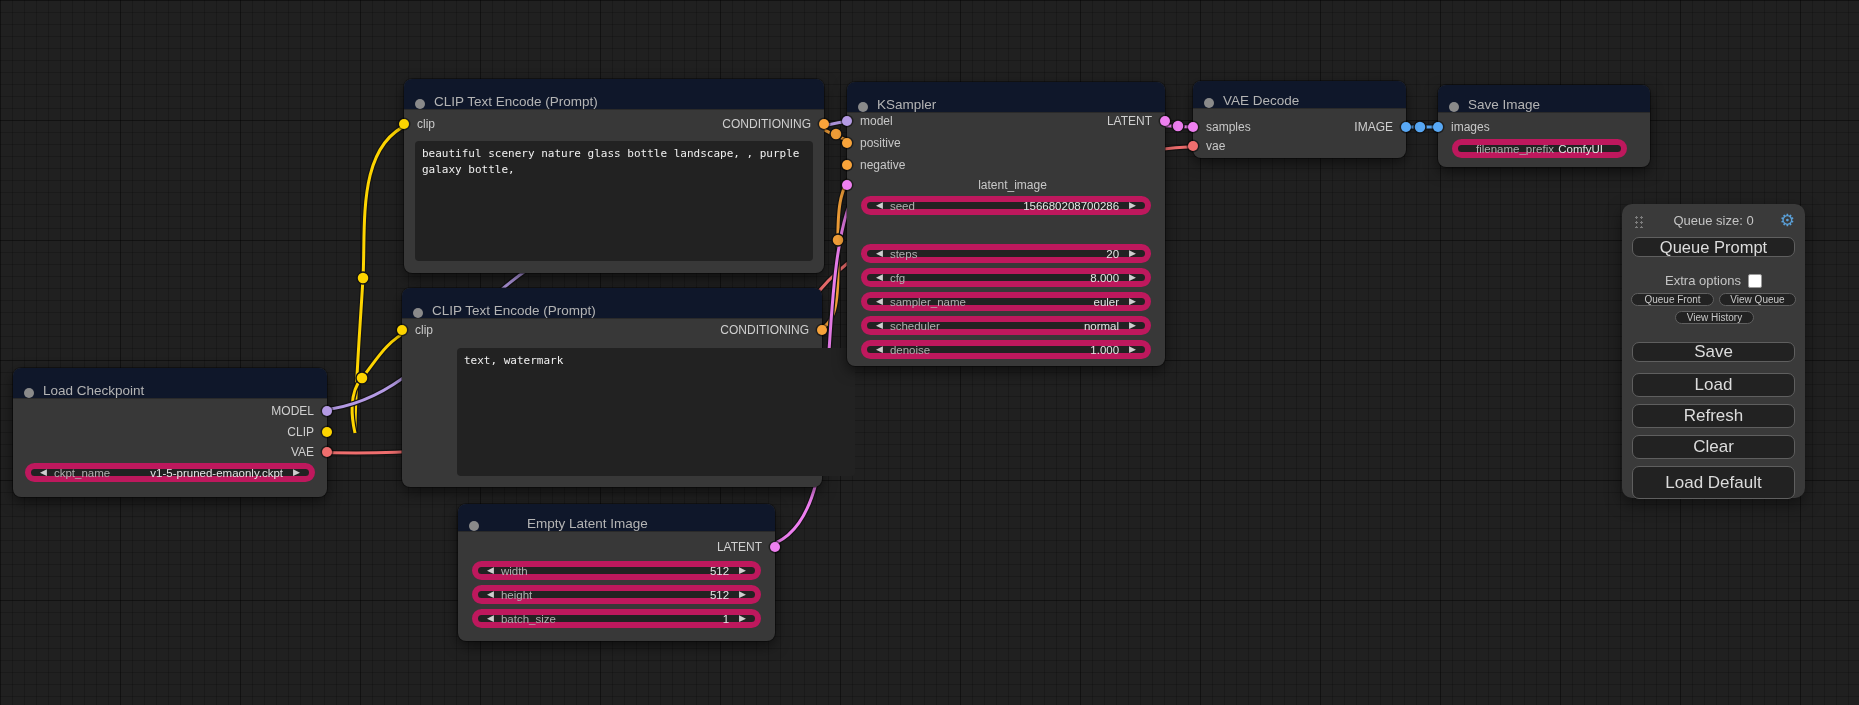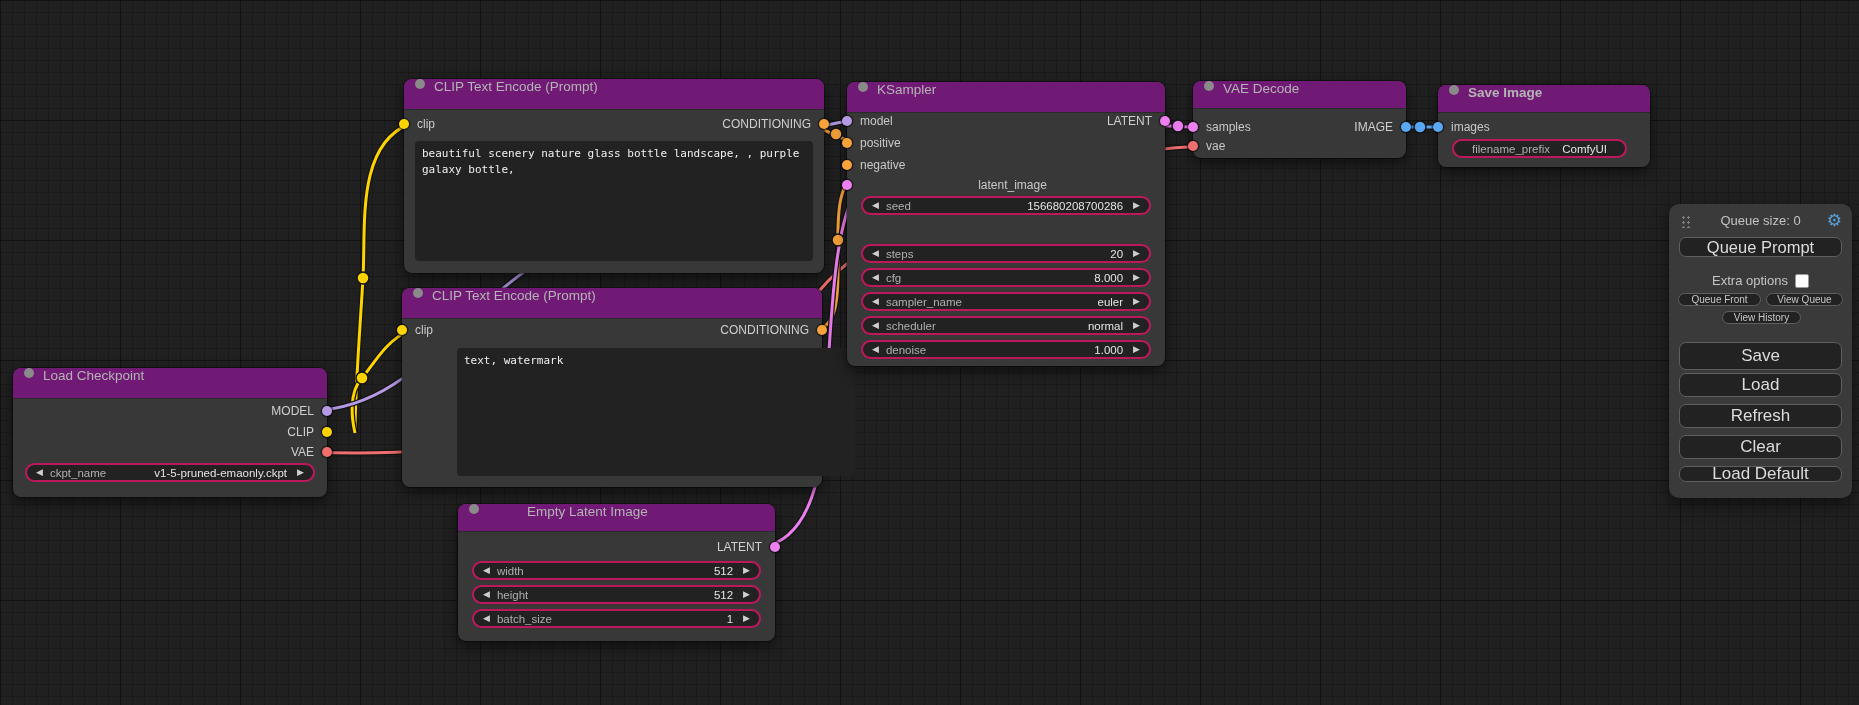--- a/index.html
+++ b/index.html
@@ -14,52 +14,52 @@
       linear-gradient(90deg, rgba(0,0,0,0.18) 1px, transparent 1px);
     background-size:120px 120px,120px 120px,12px 12px,12px 12px;
   }
   #links{position:absolute;left:0;top:0;z-index:1;pointer-events:none;}
   .node{
     position:absolute;z-index:2;background:#383838;border-radius:8px;
     box-shadow:0 5px 14px rgba(0,0,0,.55), 0 0 0 1px rgba(0,0,0,.35);
     color:#c8c8c8;
   }
   .node-title{
-    height:30px;background:#701a75;border-radius:8px 8px 0 0;
-    display:flex;align-items:flex-start;gap:9px;padding:0 11px;
+    height:30px;background:#0f172a;border-radius:8px 8px 0 0;
+    display:flex;align-items:flex-end;gap:9px;padding:0 11px;
     color:#b4b4b4;font-size:13.5px;border-bottom:1px solid #2a2a2a;
   }
   .title-dot{width:10px;height:10px;border-radius:50%;background:#8a8a8a;flex:0 0 auto;}
   .port-row{position:absolute;height:20px;display:flex;align-items:center;font-size:12px;}
   .port-dot{
     width:10px;height:10px;border-radius:50%;flex:0 0 auto;
     box-shadow:0 0 0 1.5px rgba(0,0,0,.45);
   }
   .in-dot{position:absolute;left:-5px;top:5px;}
   .out-dot{position:absolute;right:-5px;top:5px;}
   .in-label{margin-left:13px;color:#c8c8c8;}
   .out-label{margin-right:13px;margin-left:auto;color:#cfcfcf;}
   .widget{
-    position:absolute;height:19px;background:#222;border:2px solid #be185d;
+    position:absolute;height:19px;background:#222;border:6px solid #be185d;
     border-radius:11px;display:flex;align-items:center;
     padding:0 9px;font-size:11.5px;color:#b0b0b0;box-sizing:border-box;
   }
   .widget .arr{font-size:9px;color:#cfcfcf;line-height:1;cursor:pointer;}
   .widget .wlabel{margin-left:7px;}
   .widget .wvalue{margin-left:auto;color:#e4e4e4;margin-right:10px;}
   .widget .wvalue.noarrow{margin-right:2px;}
   .toggle-dot{width:13px;height:13px;border-radius:50%;flex:0 0 auto;}
   .prompt-box{
     position:absolute;background:#222;border-radius:4px;color:#f0f0f0;
     font-family:"DejaVu Sans Mono",monospace;font-size:11px;line-height:1.45;
     padding:5px 7px;box-sizing:border-box;white-space:pre-wrap;overflow:hidden;
   }
   
   #queue-panel{
-    position:absolute;z-index:3;left:1669px;top:204px;width:183px;height:294px;
+    position:absolute;z-index:3;left:1622px;top:204px;width:183px;height:294px;
     background:#3a3a3a;border-radius:10px;box-shadow:0 6px 16px rgba(0,0,0,.5);
   }
   .qbtn{
     position:absolute;background:#222;border:1px solid #5f5f5f;border-radius:7px;
     color:#dcdcdc;display:flex;align-items:center;justify-content:center;
     box-sizing:border-box;cursor:pointer;
   }
   .qpill{
     position:absolute;background:#222;border:1px solid #5f5f5f;border-radius:8px;
     color:#c8c8c8;display:flex;align-items:center;justify-content:center;
@@ -244,21 +244,21 @@
     <span class="out-label">IMAGE</span>
     <span class="port-dot out-dot" style="background: rgb(88, 168, 245);"></span>
   </div>
   <div class="port-row" style="left:0;top:55px;width:100%;">
     <span class="port-dot in-dot" style="background: rgb(239, 110, 110);"></span>
     <span class="in-label">vae</span>
   </div>
 </div>
 
 <div class="node" style="left:1438px;top:85px;width:212px;height:82px;">
-  <div class="node-title" style="height:27px;font-weight:bold;">
+  <div class="node-title" style="height:27px;">
     <span class="title-dot"></span>
     <span>Save Image</span>
   </div>
   <div class="port-row" style="left:0;top:32px;width:100%;">
     <span class="port-dot in-dot" style="background: rgb(88, 168, 245);"></span>
     <span class="in-label">images</span>
   </div>
   <div class="widget" style="left:14px;top:54px;width:175px;">
     <span class="wlabel" style="margin-left:9px;">filename_prefix</span>
     <span class="wvalue noarrow" style="margin-right:9px;">ComfyUI</span>
@@ -303,18 +303,18 @@
 
   <div id="extra-row">
     <span>Extra options</span>
     <span id="extra-checkbox"></span>
   </div>
 
   <div class="qpill" style="left:9px;top:89px;width:83px;height:13px;">Queue Front</div>
   <div class="qpill" style="left:97px;top:89px;width:77px;height:13px;">View Queue</div>
   <div class="qpill" style="left:53px;top:107px;width:79px;height:13px;">View History</div>
 
-  <div class="qbtn" style="left:10px;top:138px;width:163px;height:28px;font-size:17px;">Save</div>
+  <div class="qbtn" style="left:10px;top:138px;width:163px;height:20px;font-size:17px;">Save</div>
   <div class="qbtn" style="left:10px;top:169px;width:163px;height:24px;font-size:17px;">Load</div>
   <div class="qbtn" style="left:10px;top:200px;width:163px;height:24px;font-size:17px;">Refresh</div>
   <div class="qbtn" style="left:10px;top:231px;width:163px;height:24px;font-size:17px;">Clear</div>
-  <div class="qbtn" style="left:10px;top:262px;width:163px;height:16px;font-size:17px;">Load Default</div>
+  <div class="qbtn" style="left:10px;top:262px;width:163px;height:33px;font-size:17px;">Load Default</div>
 </div>
 
 </body></html>

